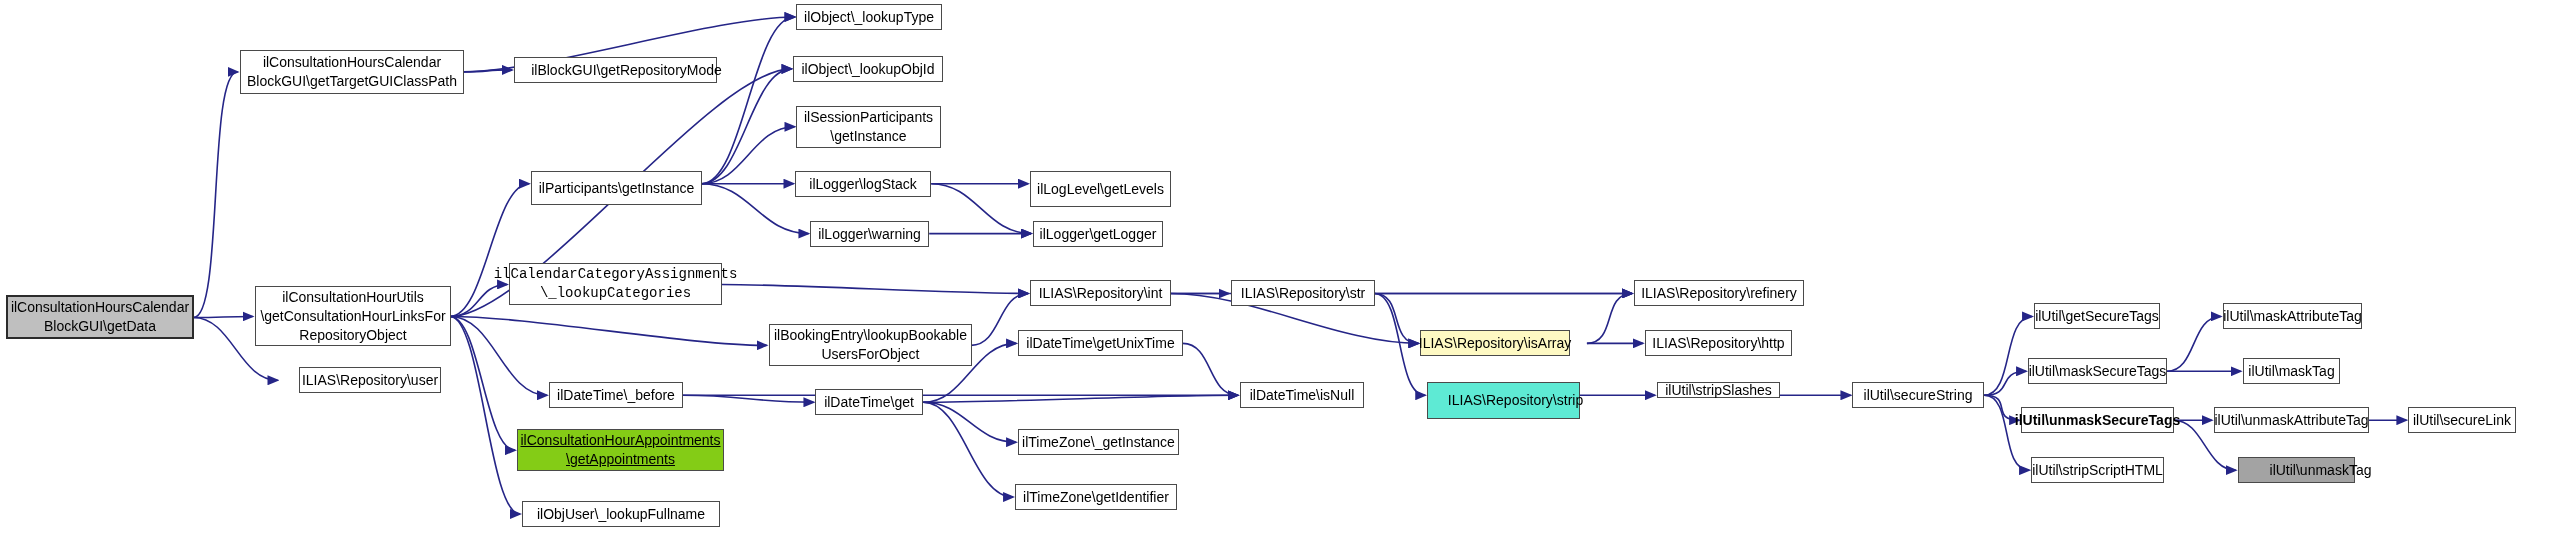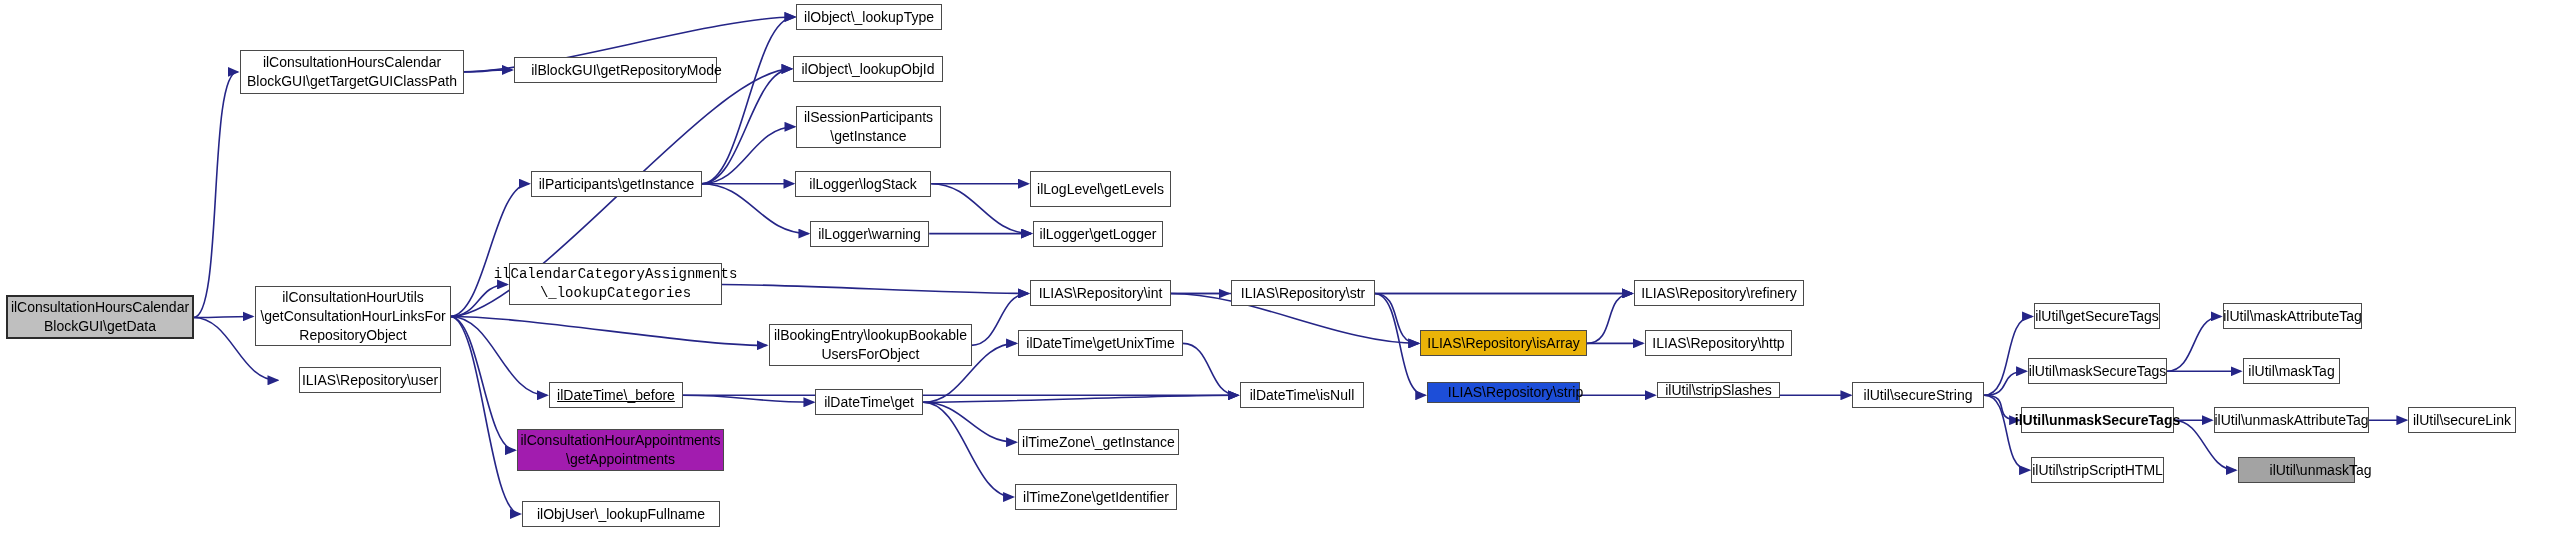--- a/index.html
+++ b/index.html
@@ -93,54 +93,54 @@
   <div id="nodes">
       <div class="node root" style="left: 6px; top: 295px; width: 188px; height: 44px; background: rgb(191, 191, 191);"><span>ilConsultationHoursCalendar
 BlockGUI\getData</span></div>
       <div class="node" style="left: 240px; top: 50px; width: 224px; height: 44px; background: rgb(255, 255, 255); border-color: rgb(74, 74, 74);"><span>ilConsultationHoursCalendar
 BlockGUI\getTargetGUIClassPath</span></div>
       <div class="node" style="left: 514px; top: 57px; width: 203px; height: 26px; background: rgb(255, 255, 255); border-color: rgb(74, 74, 74); padding-left: 22px;"><span>ilBlockGUI\getRepositoryMode</span></div>
       <div class="node" style="left: 796px; top: 4px; width: 146px; height: 26px; background: rgb(255, 255, 255); border-color: rgb(74, 74, 74);"><span>ilObject\_lookupType</span></div>
       <div class="node" style="left: 793px; top: 56px; width: 150px; height: 26px; background: rgb(255, 255, 255); border-color: rgb(74, 74, 74);"><span>ilObject\_lookupObjId</span></div>
       <div class="node" style="left: 796px; top: 106px; width: 145px; height: 42px; background: rgb(255, 255, 255); border-color: rgb(74, 74, 74);"><span>ilSessionParticipants
 \getInstance</span></div>
-      <div class="node" style="left: 531px; top: 171px; width: 171px; height: 26px; background: rgb(255, 255, 255); border-color: rgb(74, 74, 74);"><span>ilParticipants\getInstance</span></div>
+      <div class="node" style="left: 531px; top: 171px; width: 171px; height: 34px; background: rgb(255, 255, 255); border-color: rgb(74, 74, 74);"><span>ilParticipants\getInstance</span></div>
       <div class="node" style="left: 795px; top: 171px; width: 136px; height: 26px; background: rgb(255, 255, 255); border-color: rgb(74, 74, 74);"><span>ilLogger\logStack</span></div>
       <div class="node" style="left: 1030px; top: 171px; width: 141px; height: 36px; background: rgb(255, 255, 255); border-color: rgb(74, 74, 74);"><span>ilLogLevel\getLevels</span></div>
       <div class="node" style="left: 810px; top: 221px; width: 119px; height: 26px; background: rgb(255, 255, 255); border-color: rgb(74, 74, 74);"><span>ilLogger\warning</span></div>
       <div class="node" style="left: 1033px; top: 221px; width: 130px; height: 26px; background: rgb(255, 255, 255); border-color: rgb(74, 74, 74);"><span>ilLogger\getLogger</span></div>
       <div class="node" style="left: 255px; top: 286px; width: 196px; height: 60px; background: rgb(255, 255, 255); border-color: rgb(74, 74, 74);"><span>ilConsultationHourUtils
 \getConsultationHourLinksFor
 RepositoryObject</span></div>
       <div class="node" style="left: 279px; top: 367px; width: 142px; height: 26px; background: rgb(255, 255, 255); border-color: rgb(74, 74, 74); margin-left: 20px;"><span>ILIAS\Repository\user</span></div>
       <div class="node" style="left: 509px; top: 263px; width: 213px; height: 42px; background: rgb(255, 255, 255); border-color: rgb(74, 74, 74); font-family: Liberation Mono, monospace;"><span>ilCalendarCategoryAssignments
 \_lookupCategories</span></div>
       <div class="node" style="left: 769px; top: 324px; width: 203px; height: 42px; background: rgb(255, 255, 255); border-color: rgb(74, 74, 74);"><span>ilBookingEntry\lookupBookable
 UsersForObject</span></div>
-      <div class="node" style="left: 549px; top: 382px; width: 134px; height: 26px; background: rgb(255, 255, 255); border-color: rgb(74, 74, 74); text-decoration: underline;"><span>ilDateTime\_before</span></div>
+      <div class="node" style="left: 549px; top: 382px; width: 134px; height: 26px; background: rgb(255, 255, 255); border-color: rgb(74, 74, 74);"><span>ilDateTime\_before</span></div>
       <div class="node" style="left: 815px; top: 389px; width: 108px; height: 26px; background: rgb(255, 255, 255); border-color: rgb(74, 74, 74);"><span>ilDateTime\get</span></div>
       <div class="node" style="left: 1018px; top: 330px; width: 165px; height: 26px; background: rgb(255, 255, 255); border-color: rgb(74, 74, 74);"><span>ilDateTime\getUnixTime</span></div>
       <div class="node" style="left: 1030px; top: 280px; width: 141px; height: 26px; background: rgb(255, 255, 255); border-color: rgb(74, 74, 74);"><span>ILIAS\Repository\int</span></div>
       <div class="node" style="left: 1231px; top: 280px; width: 144px; height: 26px; background: rgb(255, 255, 255); border-color: rgb(74, 74, 74);"><span>ILIAS\Repository\str</span></div>
       <div class="node" style="left: 1240px; top: 382px; width: 124px; height: 26px; background: rgb(255, 255, 255); border-color: rgb(74, 74, 74);"><span>ilDateTime\isNull</span></div>
-      <div class="node" style="left: 1420px; top: 330px; width: 167px; height: 26px; background: #eab308; border-color: rgb(74, 74, 74);"><span>ILIAS\Repository\isArray</span></div>
-      <div class="node" style="left: 1427px; top: 382px; width: 153px; height: 21px; background: #1d4ed8; border-color: rgb(74, 74, 74); padding-left: 24px;"><span>ILIAS\Repository\strip</span></div>
+      <div class="node" style="left: 1420px; top: 330px; width: 150px; height: 26px; background: #fef9c3; border-color: rgb(74, 74, 74);"><span>ILIAS\Repository\isArray</span></div>
+      <div class="node" style="left: 1427px; top: 382px; width: 153px; height: 37px; background: #5eead4; border-color: rgb(74, 74, 74); padding-left: 24px;"><span>ILIAS\Repository\strip</span></div>
       <div class="node" style="left: 1634px; top: 280px; width: 170px; height: 26px; background: rgb(255, 255, 255); border-color: rgb(74, 74, 74);"><span>ILIAS\Repository\refinery</span></div>
       <div class="node" style="left: 1645px; top: 330px; width: 147px; height: 26px; background: rgb(255, 255, 255); border-color: rgb(74, 74, 74);"><span>ILIAS\Repository\http</span></div>
       <div class="node" style="left: 1657px; top: 382px; width: 123px; height: 16px; background: rgb(255, 255, 255); border-color: rgb(74, 74, 74);"><span>ilUtil\stripSlashes</span></div>
       <div class="node" style="left: 1852px; top: 382px; width: 132px; height: 26px; background: rgb(255, 255, 255); border-color: rgb(74, 74, 74);"><span>ilUtil\secureString</span></div>
       <div class="node" style="left: 2034px; top: 303px; width: 126px; height: 26px; background: rgb(255, 255, 255); border-color: rgb(74, 74, 74);"><span>ilUtil\getSecureTags</span></div>
       <div class="node" style="left: 2223px; top: 303px; width: 139px; height: 26px; background: rgb(255, 255, 255); border-color: rgb(74, 74, 74);"><span>ilUtil\maskAttributeTag</span></div>
       <div class="node" style="left: 2028px; top: 358px; width: 139px; height: 26px; background: rgb(255, 255, 255); border-color: rgb(74, 74, 74);"><span>ilUtil\maskSecureTags</span></div>
       <div class="node" style="left: 2243px; top: 358px; width: 97px; height: 26px; background: rgb(255, 255, 255); border-color: rgb(74, 74, 74);"><span>ilUtil\maskTag</span></div>
       <div class="node" style="left: 2021px; top: 407px; width: 153px; height: 26px; background: rgb(255, 255, 255); border-color: rgb(74, 74, 74); font-weight: bold;"><span>ilUtil\unmaskSecureTags</span></div>
       <div class="node" style="left: 2214px; top: 407px; width: 155px; height: 26px; background: rgb(255, 255, 255); border-color: rgb(74, 74, 74);"><span>ilUtil\unmaskAttributeTag</span></div>
       <div class="node" style="left: 2408px; top: 407px; width: 108px; height: 26px; background: rgb(255, 255, 255); border-color: rgb(74, 74, 74);"><span>ilUtil\secureLink</span></div>
       <div class="node" style="left: 2031px; top: 457px; width: 133px; height: 26px; background: rgb(255, 255, 255); border-color: rgb(74, 74, 74);"><span>ilUtil\stripScriptHTML</span></div>
       <div class="node" style="left: 2238px; top: 457px; width: 117px; height: 26px; background: #a3a3a3; border-color: rgb(74, 74, 74); padding-left: 48px;"><span>ilUtil\unmaskTag</span></div>
-      <div class="node" style="left: 517px; top: 429px; width: 207px; height: 42px; background: #a21caf; border-color: rgb(74, 74, 74);"><span>ilConsultationHourAppointments
+      <div class="node" style="left: 517px; top: 429px; width: 207px; height: 42px; background: #84cc16; border-color: rgb(74, 74, 74); text-decoration: underline;"><span>ilConsultationHourAppointments
 \getAppointments</span></div>
       <div class="node" style="left: 522px; top: 501px; width: 198px; height: 26px; background: rgb(255, 255, 255); border-color: rgb(74, 74, 74);"><span>ilObjUser\_lookupFullname</span></div>
       <div class="node" style="left: 1018px; top: 429px; width: 161px; height: 26px; background: rgb(255, 255, 255); border-color: rgb(74, 74, 74);"><span>ilTimeZone\_getInstance</span></div>
       <div class="node" style="left: 1015px; top: 484px; width: 162px; height: 26px; background: rgb(255, 255, 255); border-color: rgb(74, 74, 74);"><span>ilTimeZone\getIdentifier</span></div>
     </div>
 </div>
 
 
 </body></html>

